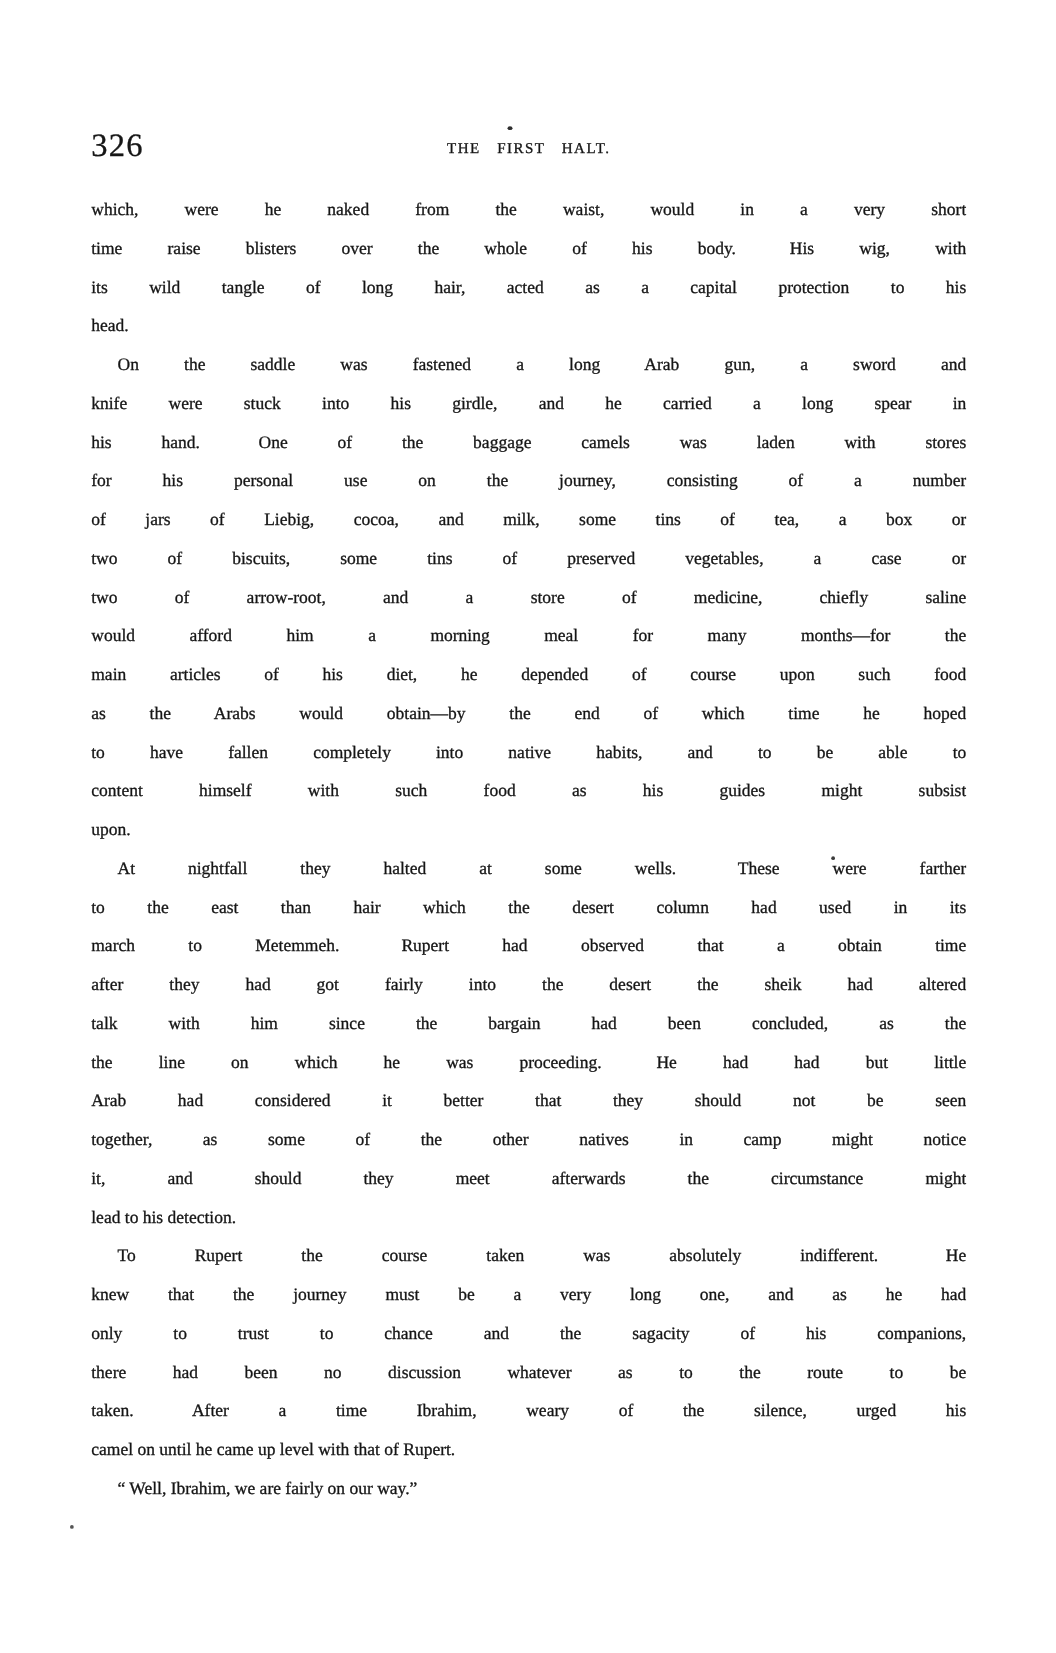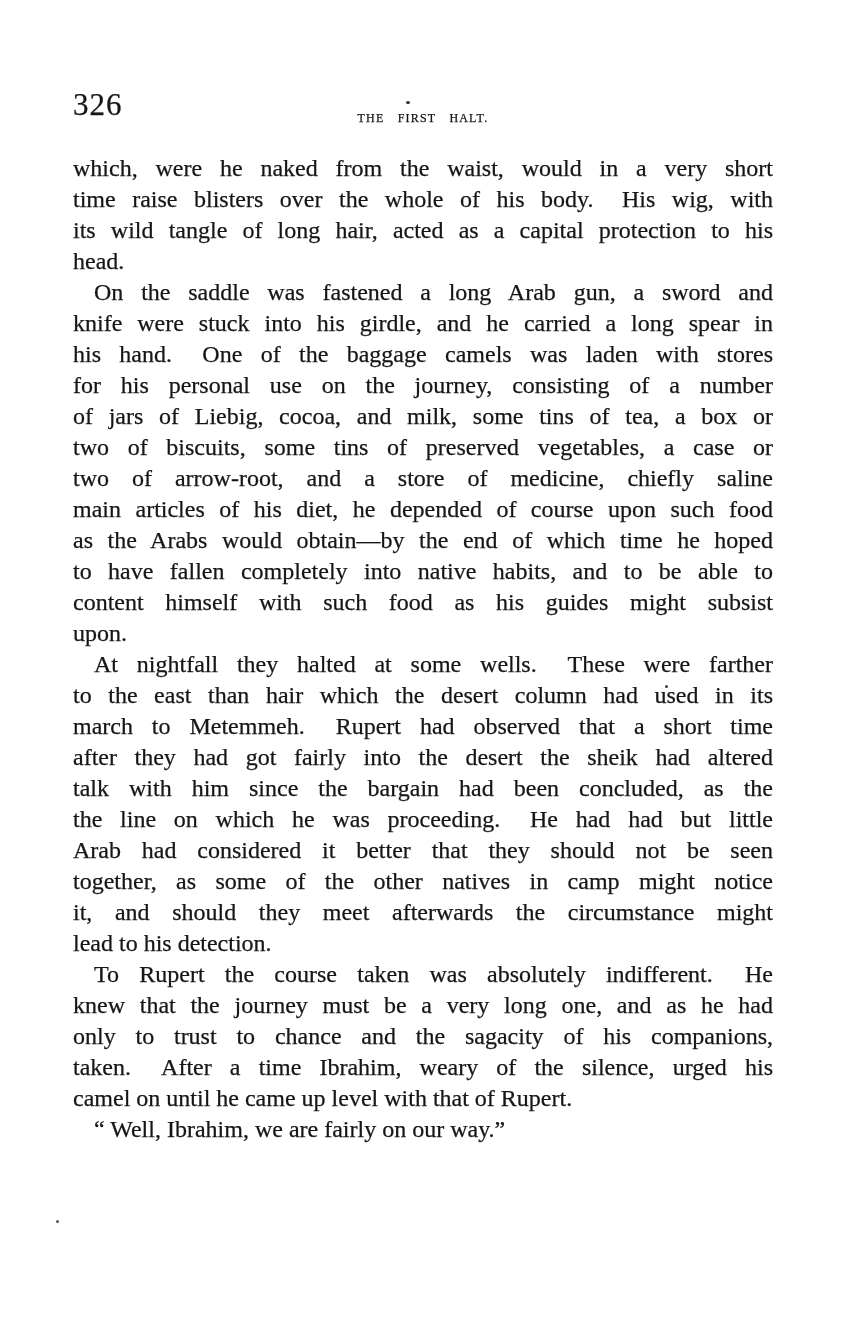--- a/index.html
+++ b/index.html
@@ -11,38 +11,38 @@
   }
   .page {
     position: relative;
     width: 845px; height: 1322px;
     background: #ffffff;
     overflow: hidden;
     -webkit-text-stroke: 0.25px #161616;
   }
   .page-num {
     position: absolute;
-    left: 73px; top: 92px;
-    font-size: 31px; line-height: 26px;
+    left: 73px; top: 104px;
+    font-size: 26px; line-height: 26px;
     letter-spacing: 1px;
   }
   .running-title {
     position: absolute;
     left: 73px; top: 107px; width: 700px;
     text-align: center;
     font-size: 12px; line-height: 22px;
     letter-spacing: 1.2px;
     word-spacing: 9px;
   }
   .body-text {
     position: absolute;
     left: 73px; top: 153px; width: 700px;
   }
   .line {
-    font-size: 24px;
+    font-size: 14px;
     height: 31px; line-height: 31px;
     text-align: justify;
     text-align-last: justify;
     overflow: hidden;
     white-space: nowrap;
   }
   .line.para-end { text-align-last: left; }
   .line.indent { text-indent: 21px; }
   .speck {
     position: absolute;
@@ -65,38 +65,40 @@
       <div class="line">time raise blisters over the whole of his body.  His wig, with</div>
       <div class="line">its wild tangle of long hair, acted as a capital protection to his</div>
       <div class="line para-end">head.</div>
       <div class="line indent">On the saddle was fastened a long Arab gun, a sword and</div>
       <div class="line">knife were stuck into his girdle, and he carried a long spear in</div>
       <div class="line">his hand.  One of the baggage camels was laden with stores</div>
       <div class="line">for his personal use on the journey, consisting of a number</div>
       <div class="line">of jars of Liebig, cocoa, and milk, some tins of tea, a box or</div>
       <div class="line">two of biscuits, some tins of preserved vegetables, a case or</div>
       <div class="line">two of arrow-root, and a store of medicine, chiefly saline</div>
+      <div class="line">would afford him a morning meal for many months—for the</div>
       <div class="line">main articles of his diet, he depended of course upon such food</div>
       <div class="line">as the Arabs would obtain—by the end of which time he hoped</div>
       <div class="line">to have fallen completely into native habits, and to be able to</div>
       <div class="line">content himself with such food as his guides might subsist</div>
       <div class="line para-end">upon.</div>
       <div class="line indent">At nightfall they halted at some wells.  These were farther</div>
       <div class="line">to the east than hair which the desert column had used in its</div>
-      <div class="line">march to Metemmeh.  Rupert had observed that a short time</div>
+      <div class="line">march to Metemmeh.  Rupert had observed that a obtain time</div>
       <div class="line">after they had got fairly into the desert the sheik had altered</div>
       <div class="line">talk with him since the bargain had been concluded, as the</div>
       <div class="line">the line on which he was proceeding.  He had had but little</div>
       <div class="line">Arab had considered it better that they should not be seen</div>
       <div class="line">together, as some of the other natives in camp might notice</div>
       <div class="line">it, and should they meet afterwards the circumstance might</div>
       <div class="line para-end">lead to his detection.</div>
       <div class="line indent">To Rupert the course taken was absolutely indifferent.  He</div>
       <div class="line">knew that the journey must be a very long one, and as he had</div>
       <div class="line">only to trust to chance and the sagacity of his companions,</div>
+      <div class="line">there had been no discussion whatever as to the route to be</div>
       <div class="line">taken.  After a time Ibrahim, weary of the silence, urged his</div>
       <div class="line para-end">camel on until he came up level with that of Rupert.</div>
       <div class="line para-end indent">“ Well, Ibrahim, we are fairly on our way.”</div>
     </div>
 
   <div class="speck s1"></div>
   <div class="speck s2"></div>
   <div class="speck s3"></div>
 </div>
 

